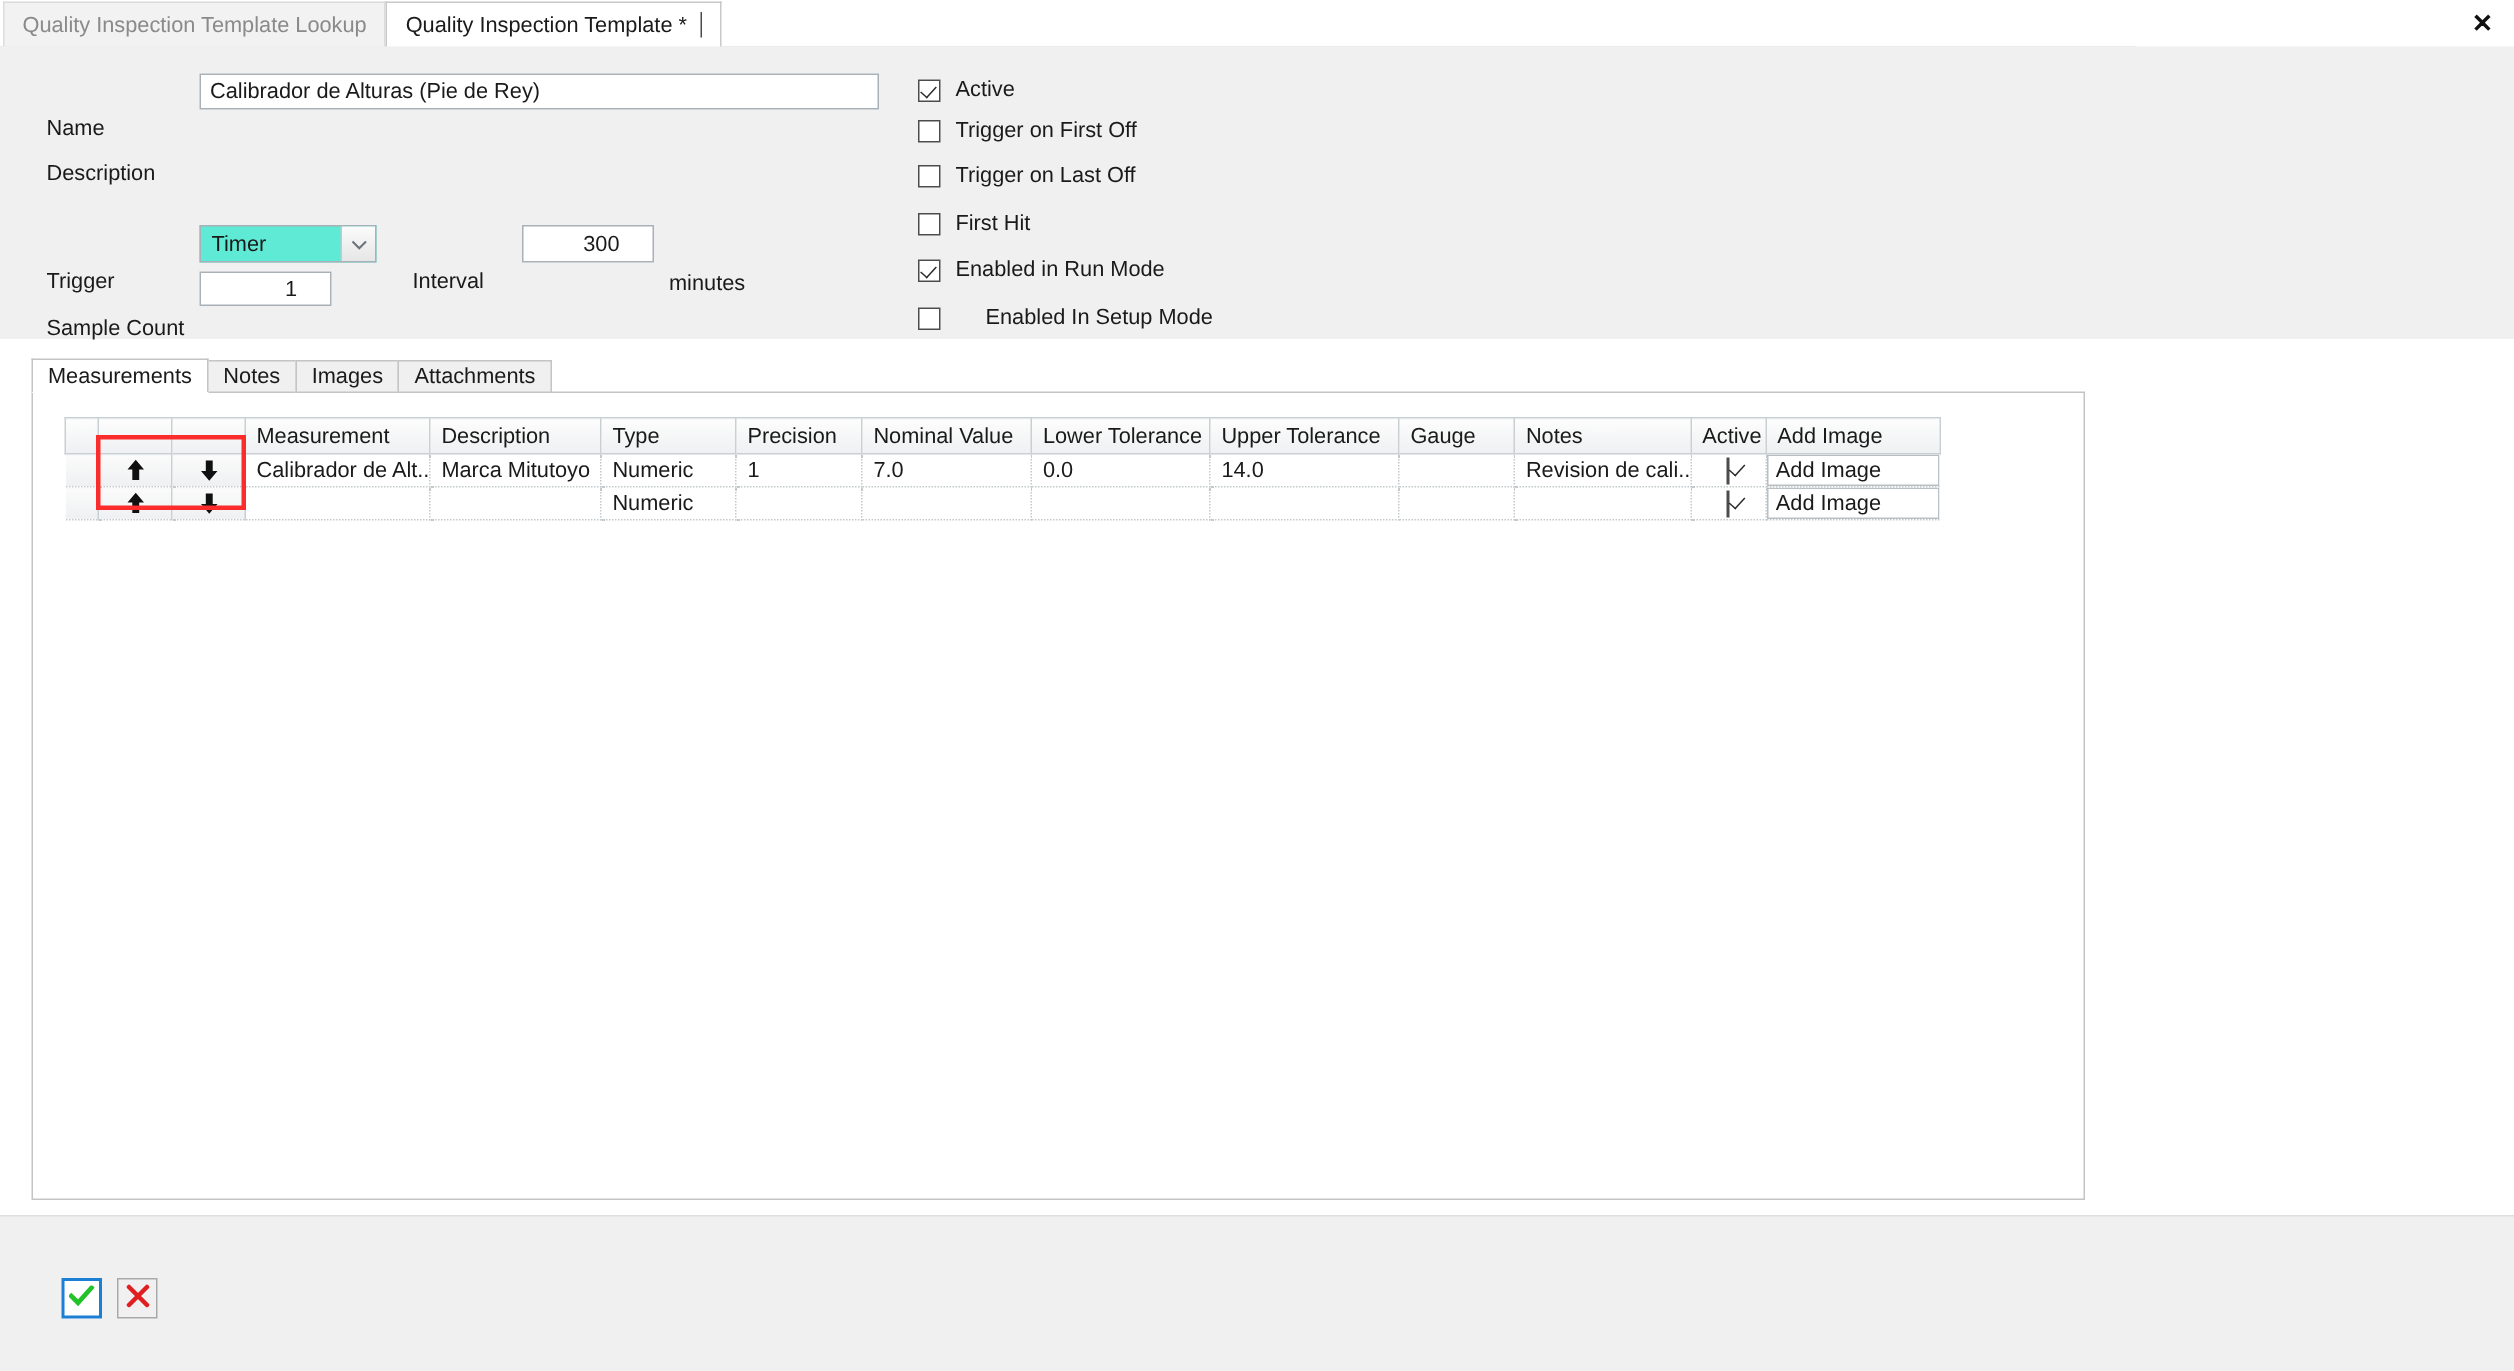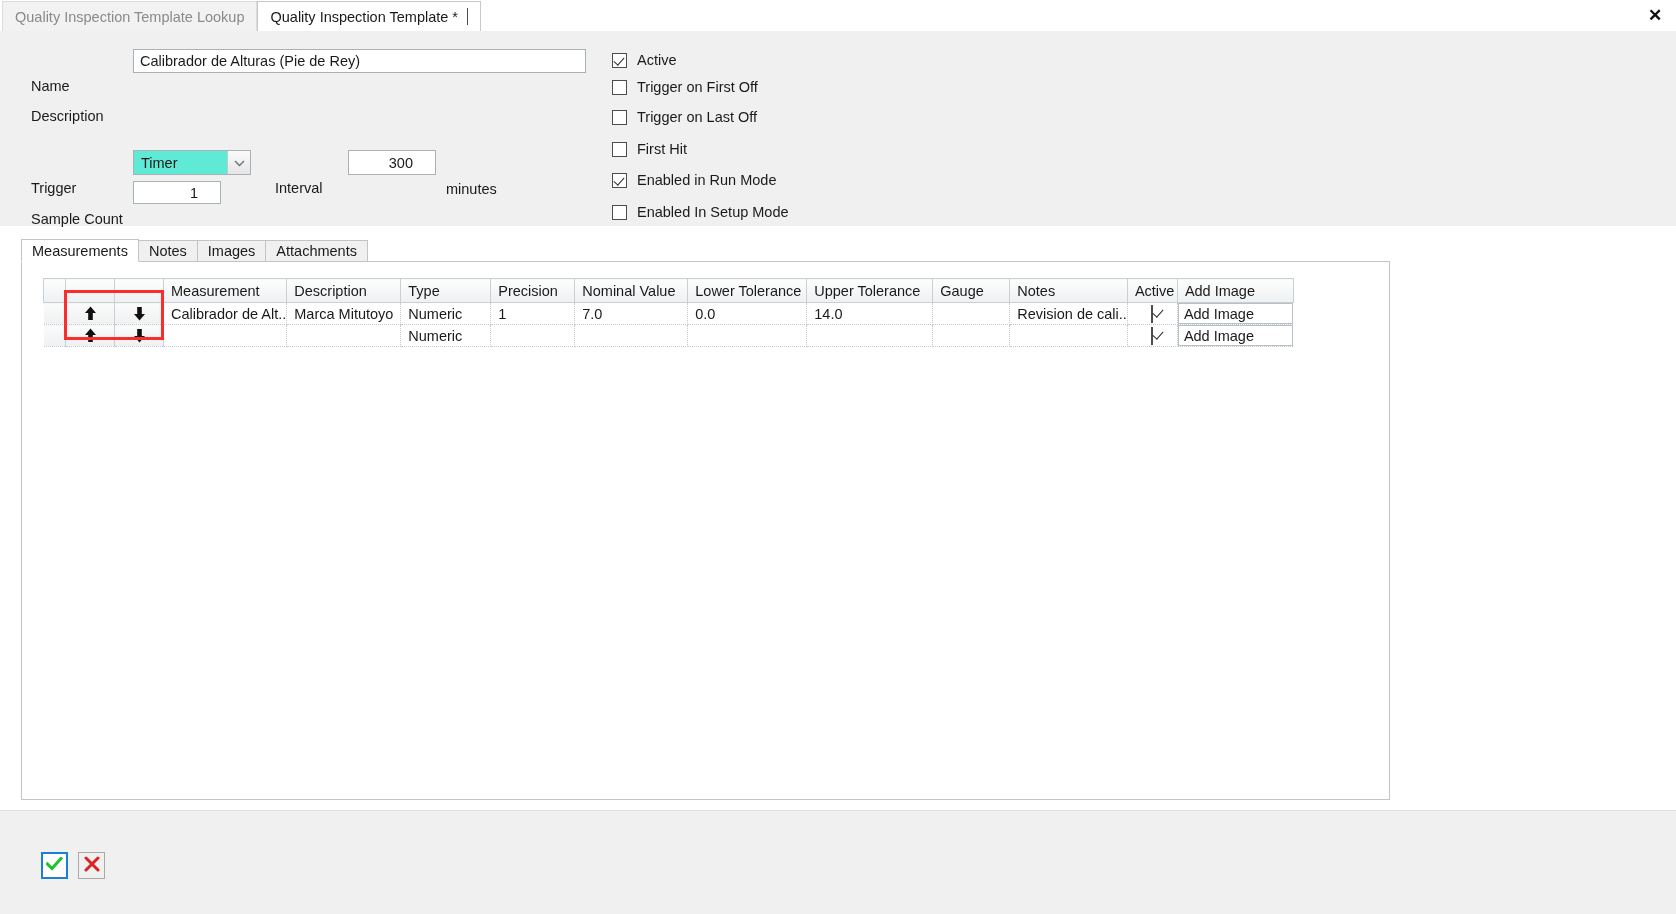--- a/index.html
+++ b/index.html
@@ -385,21 +385,21 @@
     <span class="ctext">Trigger on Last Off</span>
   </div>
   <div class="chkrow" style="left:612px; top:110px;">
     <span class="chkbox"></span>
     <span class="ctext">First Hit</span>
   </div>
   <div class="chkrow" style="left:612px; top:141px;">
     <span class="chkbox on"></span>
     <span class="ctext">Enabled in Run Mode</span>
   </div>
-  <div class="chkrow" style="left:612px; top:173px;">
+  <div class="chkrow" style="left:612px; top:173px;gap:20px;">
     <span class="chkbox"></span>
     <span class="ctext">Enabled In Setup Mode</span>
   </div>
 </div>
 
 <div class="tabctl">
   <div class="tabheads">
     <div class="itab active">
       <span>Measurements</span>
     </div>

